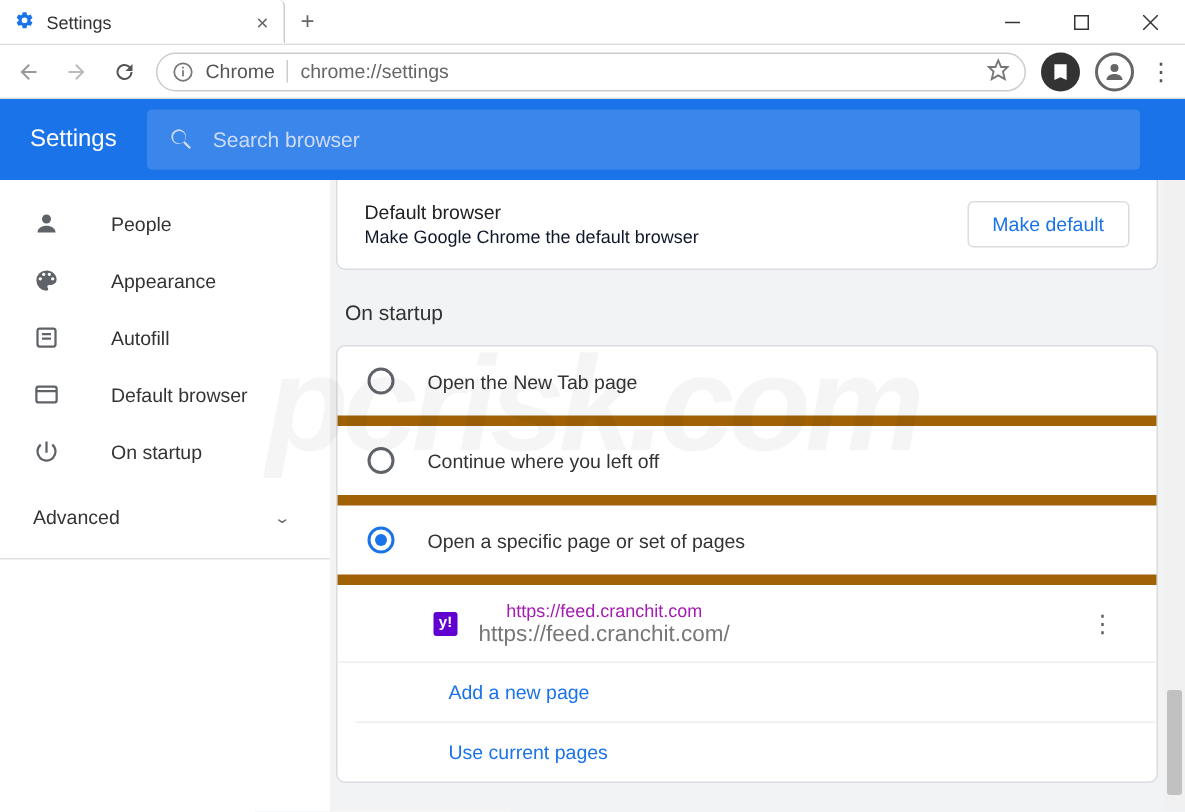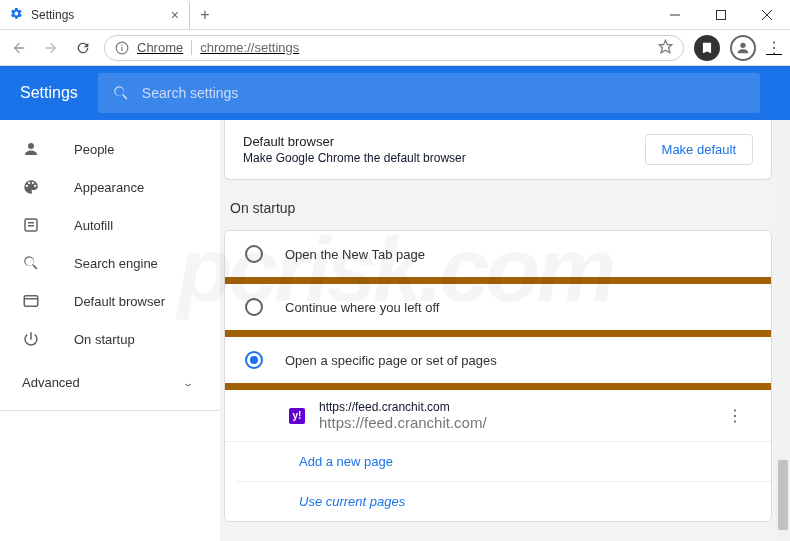--- a/index.html
+++ b/index.html
@@ -8,21 +8,21 @@
 
 .titlebar { height: 30px; display: flex; align-items: stretch; background: #fff; border-bottom: 1px solid #ddd; }
 .tab { display: flex; align-items: center; gap: 8px; padding: 0 10px; width: 190px; background: #fff; border-right: 1px solid #ccc; border-top-right-radius: 4px; font-size: 12px; color: #333; }
 .tab .gear { color: #1a73e8; }
 .tab .close { margin-left: auto; color: #666; font-size: 14px; }
 .newtab { width: 30px; display: flex; align-items: center; justify-content: center; color: #666; font-size: 16px; }
 .wincontrols { margin-left: auto; display: flex; }
 .wincontrols div { width: 46px; display: flex; align-items: center; justify-content: center; color: #333; font-size: 11px; }
 
 
-.addressbar { height: 36px; display: flex; align-items: center; padding: 0 8px; gap: 10px; background: #fff; border-bottom: 1px solid #ddd; text-decoration: underline; }
+.addressbar { height: 36px; display: flex; align-items: center; padding: 0 8px; gap: 10px; background: #fff; border-bottom: 1px solid #ddd; }
 .nav-ico { color: #888; display: flex; align-items: center; justify-content: center; width: 22px; }
 .nav-ico.dark { color: #555; }
 .url-field { flex: 1; display: flex; align-items: center; height: 26px; border: 1px solid #ccc; border-radius: 13px; padding: 0 10px; font-size: 13px; color: #666; gap: 8px; }
 .url-field .chrome-label { color: #555; padding-right: 8px; border-right: 1px solid #ccc; }
 .url-field .star { margin-left: auto; color: #777; }
 .ext-ico { width: 26px; height: 26px; border-radius: 50%; background: #333; display: flex; align-items: center; justify-content: center; }
 .ext-ico svg { fill: #fff; }
 .prof-ico { width: 26px; height: 26px; border-radius: 50%; border: 2px solid #666; display: flex; align-items: center; justify-content: center; }
 .prof-ico svg { fill: #666; }
 .menu-dots { color: #555; font-size: 16px; width: 16px; text-align: center; }
@@ -56,26 +56,26 @@
 .section-h { font-size: 14px; color: #333; margin: 4px 0 14px 6px; }
 
 .radio-row { display: flex; align-items: center; gap: 22px; padding: 14px 20px; border-bottom: 7px solid #a16207; font-size: 13px; color: #333; }
 .radio-row:last-of-type { border-bottom: none; }
 .radio { width: 18px; height: 18px; border-radius: 50%; border: 2px solid #5f6368; position: relative; flex-shrink: 0; }
 .radio.sel { border-color: #1a73e8; }
 .radio.sel::after { content: ''; position: absolute; inset: 3px; border-radius: 50%; background: #1a73e8; }
 
 .page-entry { display: flex; align-items: center; padding: 10px 20px 10px 64px; gap: 14px; border-bottom: 1px solid #eee; }
 .page-entry .favicon { width: 16px; height: 16px; background: #6001d2; border-radius: 2px; display: flex; align-items: center; justify-content: center; color: #fff; font-size: 10px; font-weight: bold; }
-.page-entry .urls .t { font-size: 12px; color: #0f172a; }
+.page-entry .urls .t { font-size: 12px; color: #a21caf; text-align: center; }
 .page-entry .urls .u { font-size: 15px; color: #777; }
 .page-entry .more { margin-left: auto; color: #5f6368; font-size: 16px; margin-right: 8px; }
 
 .link-row { padding: 12px 20px 12px 62px; font-size: 13px; color: #1a73e8; cursor: pointer; border-bottom: 1px solid #eee; margin-left: 12px; }
-.link-row:last-child { border-bottom: none; font-style: italic; }
+.link-row:last-child { border-bottom: none; }
 
 .advanced-foot { text-align: center; margin: 26px 0 40px; font-size: 13px; color: #333; }
 .advanced-foot .chev { margin-left: 12px; color: #5f6368; display: inline-block; transform: rotate(180deg) scaleX(1.4); font-size: 10px; }
 
 .fake-scrollbar { position: absolute; right: 0; top: 0; width: 14px; height: 100%; background: #f1f1f1; }
 .fake-thumb { position: absolute; right: 2px; width: 10px; top: 340px; height: 70px; background: #c1c1c1; border-radius: 2px; }
 
 
 .wm { position: absolute; inset: 0; pointer-events: none; display: flex; align-items: center; justify-content: center; font-size: 90px; font-weight: 700; color: rgba(0,0,0,0.04); font-style: italic; letter-spacing: -4px; }
 </style>
@@ -156,21 +156,21 @@
     </div>
   <div class="menu-dots">⋮</div>
 </div>
 
 <div class="settings-header">
   <span class="settings-title">Settings</span>
   <div class="search-box">
     <svg width="18" height="18" viewBox="0 0 24 24">
         <path d="M15.5 14h-.79l-.28-.27a6.5 6.5 0 1 0-.7.7l.27.28v.79l5 5L20.49 19zM10 15.5A5.5 5.5 0 1 1 15.5 10 5.5 5.5 0 0 1 10 15.5z"></path>
       </svg>
-    <span>Search settings</span>
+    <span>Search browser</span>
   </div>
 </div>
 
 <div class="content">
   <div class="sidebar">
     <div class="side-item">
       <svg viewBox="0 0 24 24">
           <circle cx="12" cy="8" r="4"></circle>
           <path d="M4 20c0-4 4-6 8-6s8 2 8 6z"></path>
         </svg>
@@ -182,26 +182,20 @@
         </svg>
       <span class="txt">Appearance</span>
     </div>
     <div class="side-item">
       <svg viewBox="0 0 24 24">
           <rect x="4" y="4" width="16" height="16" rx="2" fill="none" stroke="#5f6368" stroke-width="2"></rect>
           <line x1="8" y1="9" x2="16" y2="9" stroke="#5f6368" stroke-width="2"></line>
           <line x1="8" y1="13" x2="16" y2="13" stroke="#5f6368" stroke-width="2"></line>
         </svg>
       <span class="txt">Autofill</span>
-    </div>
-    <div class="side-item">
-      <svg viewBox="0 0 24 24">
-          <path d="M15.5 14h-.79l-.28-.27a6.5 6.5 0 1 0-.7.7l.27.28v.79l5 5L20.49 19zM10 15.5A5.5 5.5 0 1 1 15.5 10 5.5 5.5 0 0 1 10 15.5z"></path>
-        </svg>
-      <span class="txt">Search engine</span>
     </div>
     <div class="side-item">
       <svg viewBox="0 0 24 24">
           <rect x="3" y="5" width="18" height="14" rx="2" fill="none" stroke="#5f6368" stroke-width="2"></rect>
           <line x1="3" y1="9" x2="21" y2="9" stroke="#5f6368" stroke-width="2"></line>
         </svg>
       <span class="txt">Default browser</span>
     </div>
     <div class="side-item">
       <svg viewBox="0 0 24 24">

